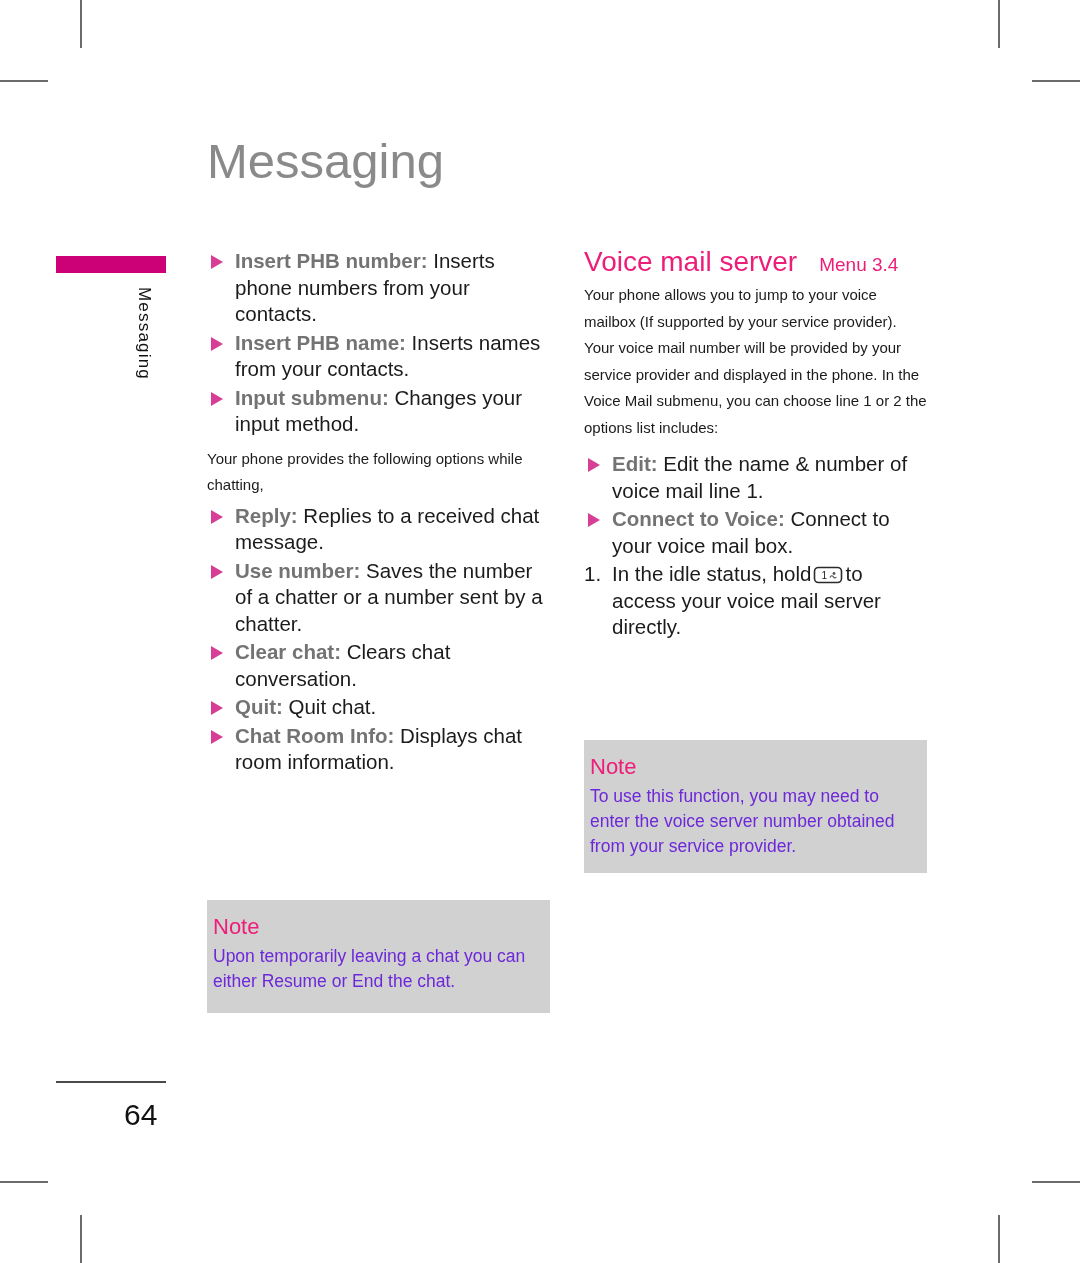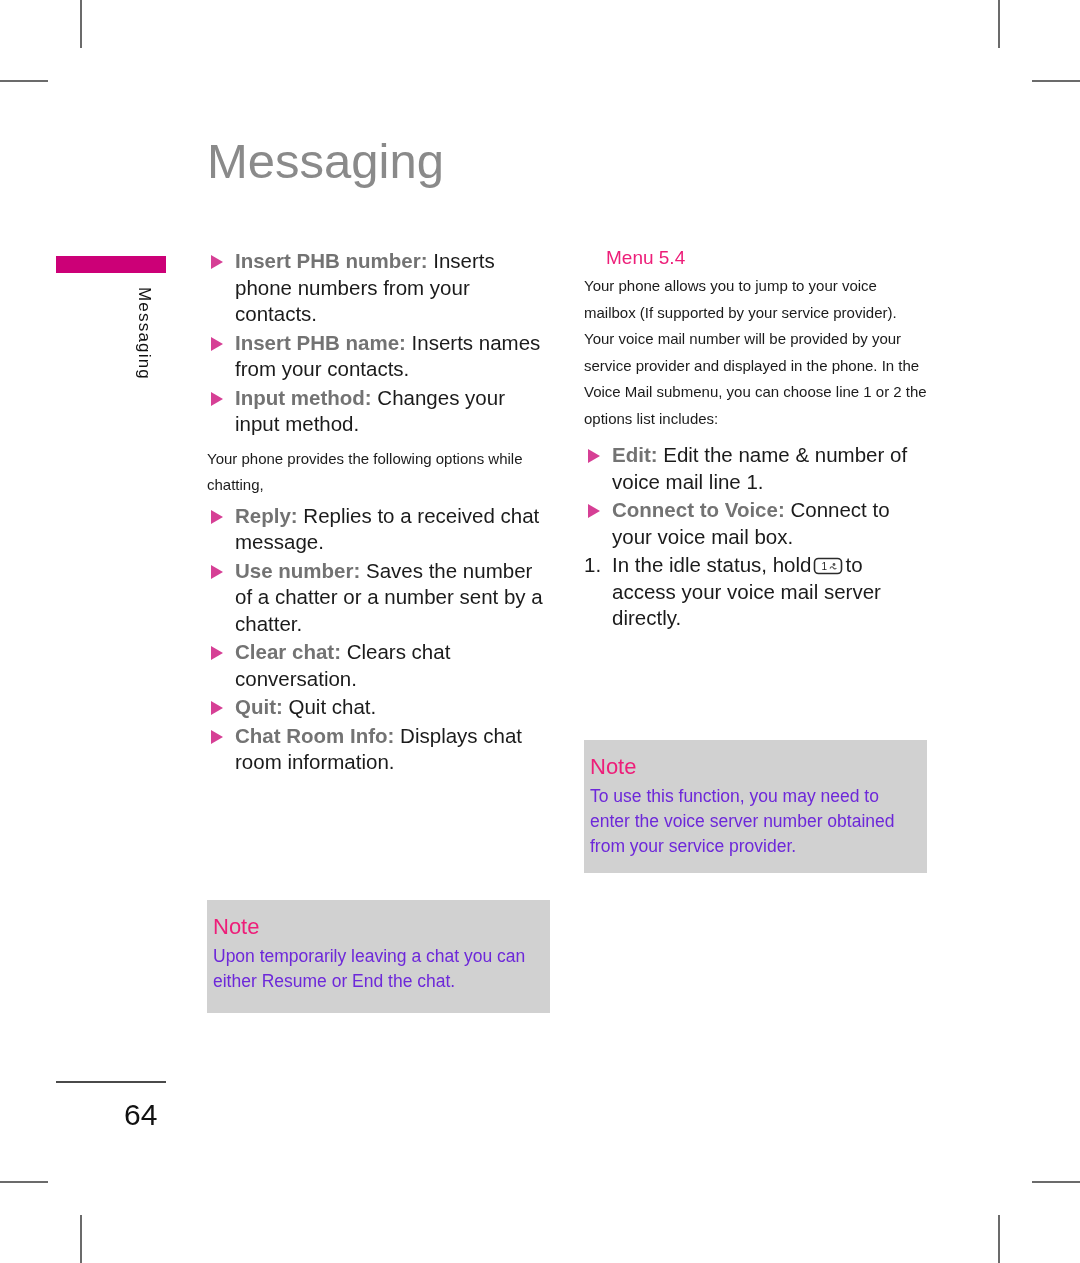--- a/index.html
+++ b/index.html
@@ -227,21 +227,21 @@
     <b>Insert PHB number:</b><span> Inserts phone numbers from your contacts.</span>
   </div>
 
   <div class="bullet">
     <span class="tri"></span>
     <b>Insert PHB name:</b><span> Inserts names from your contacts.</span>
   </div>
 
   <div class="bullet">
     <span class="tri"></span>
-    <b>Input method:</b><span> Changes your input method.</span>
+    <b>Input submenu:</b><span> Changes your input method.</span>
   </div>
 
   <div class="gap-6"></div>
 
   <div class="body-text para">Your phone provides the following options while chatting,</div>
 
   <div class="bullet">
     <span class="tri"></span>
     <b>Reply:</b><span> Replies to a received chat message.</span>
   </div>
@@ -270,21 +270,22 @@
 </div>
 
 <div class="note" id="note-left">
   <div class="note-title">Note</div>
   <div class="note-body">Upon temporarily leaving a chat you can either Resume or End the chat.</div>
 </div>
 
 <div class="col col-right">
 
   <div class="section-head">
-    <span class="h-menu">Menu 5.4</span>
+    <span class="h-title">Voice mail server</span>
+    <span class="h-menu">Menu 3.4</span>
   </div>
 
   <div class="body-text para">Your phone allows you to jump to your voice mailbox (If supported by your service provider). Your voice mail number will be provided by your service provider and displayed in the phone. In the Voice Mail submenu, you can choose line 1 or 2 the options list includes:</div>
 
   <div class="gap-6"></div>
 
   <div class="bullet">
     <span class="tri"></span>
     <b>Edit:</b><span> Edit the name &amp; number of voice mail line 1.</span>
   </div>

